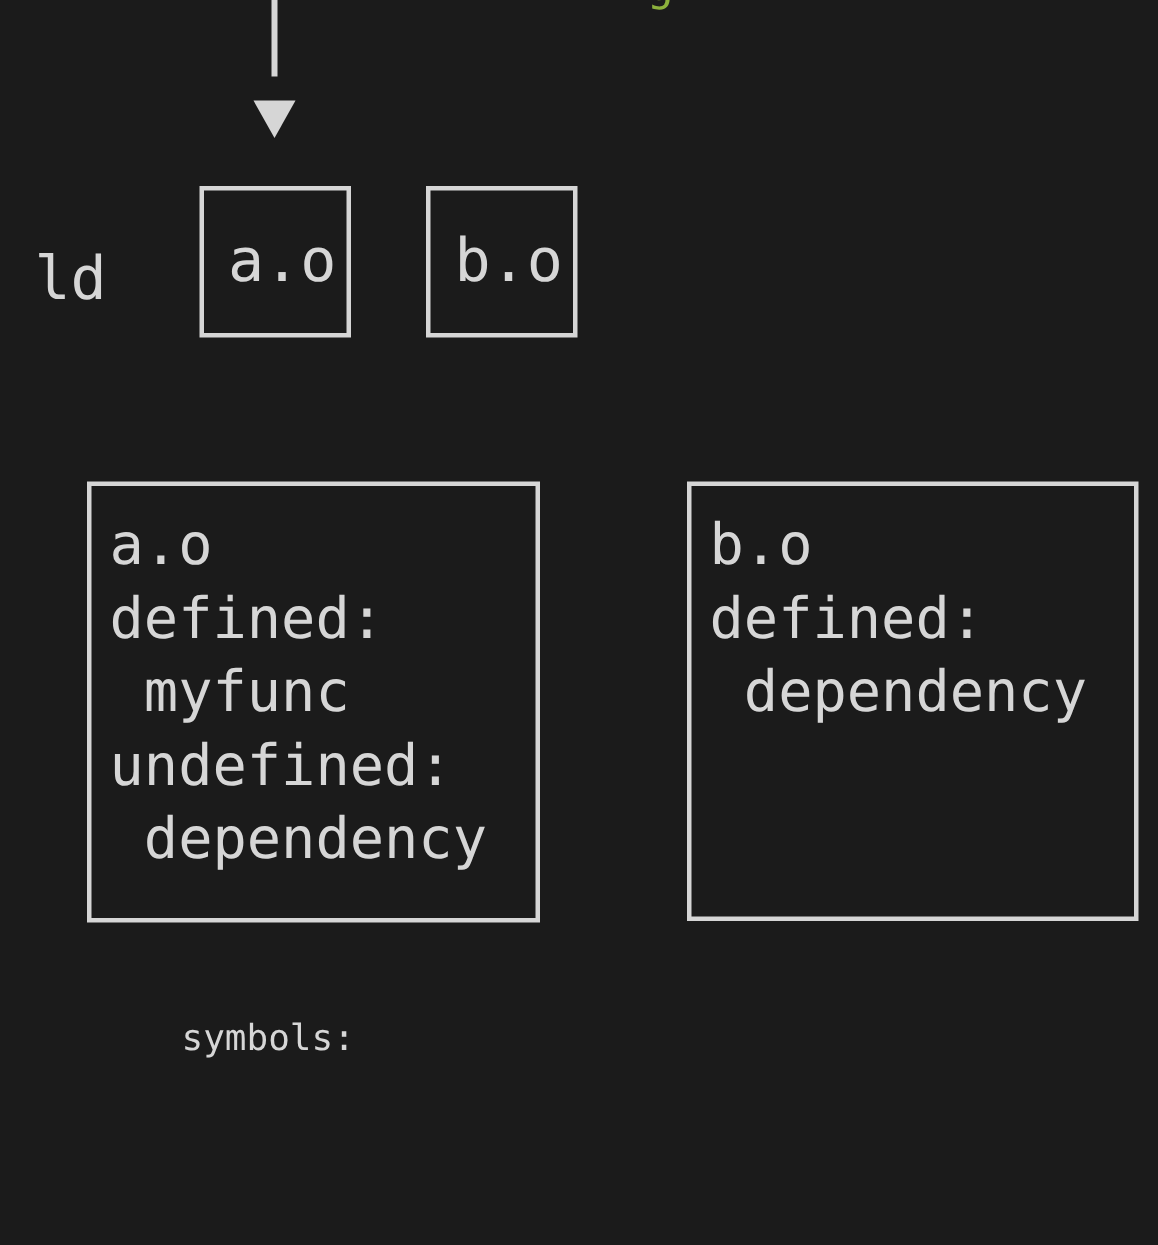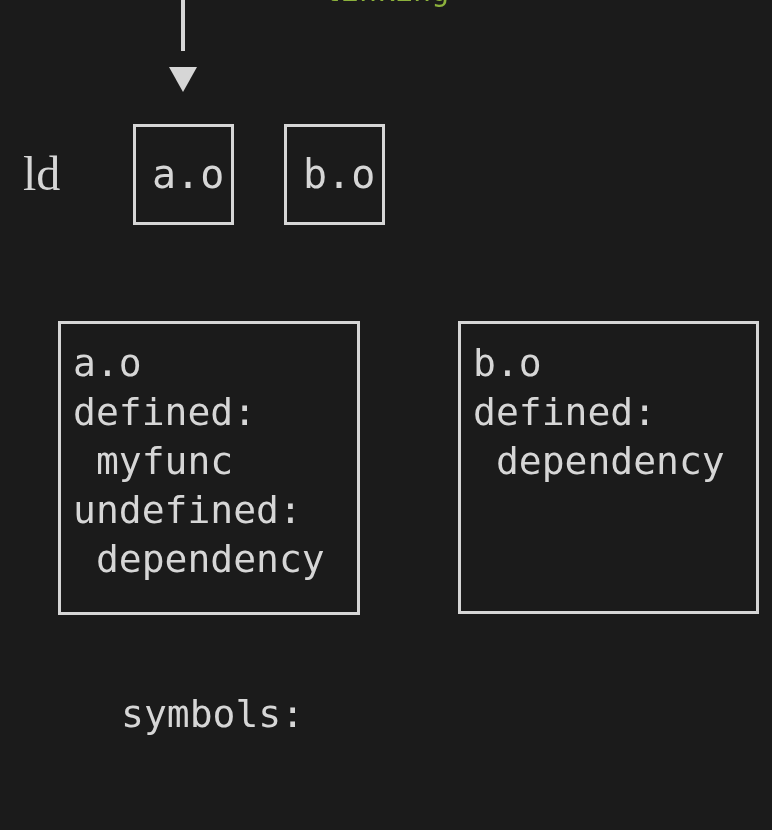--- a/index.html
+++ b/index.html
@@ -49,25 +49,24 @@
     height: 0;
     border-left: 14px solid transparent;
     border-right: 14px solid transparent;
     border-top: 25px solid #d6d6d6;
   }
 
   
   .ld-label {
     position: absolute;
     left: 23px;
-    top: 150px;
-    font-size: 48px;
+    top: 162px;
+    font-size: 40px;
     line-height: 48px;
     white-space: pre;
-    font-family: Liberation Serif, serif;
   }
 
   
   .objbox {
     position: absolute;
     box-sizing: border-box;
     border: 3px solid #d6d6d6;
     font-size: 40px;
     line-height: 48px;
     white-space: pre;
@@ -116,22 +115,22 @@
     font-size: 38px;
     line-height: 49px;
     white-space: pre;
     color: #d6d6d6;
   }
 
   
   .symbols-label {
     position: absolute;
     left: 121px;
-    top: 690px;
-    font-size: 38px;
+    top: 668px;
+    font-size: 24px;
     line-height: 49px;
     white-space: pre;
   }
 </style>
 </head>
 <body>
 
 <div id="stage">
 
   <div class="clipped-header">linking</div>

